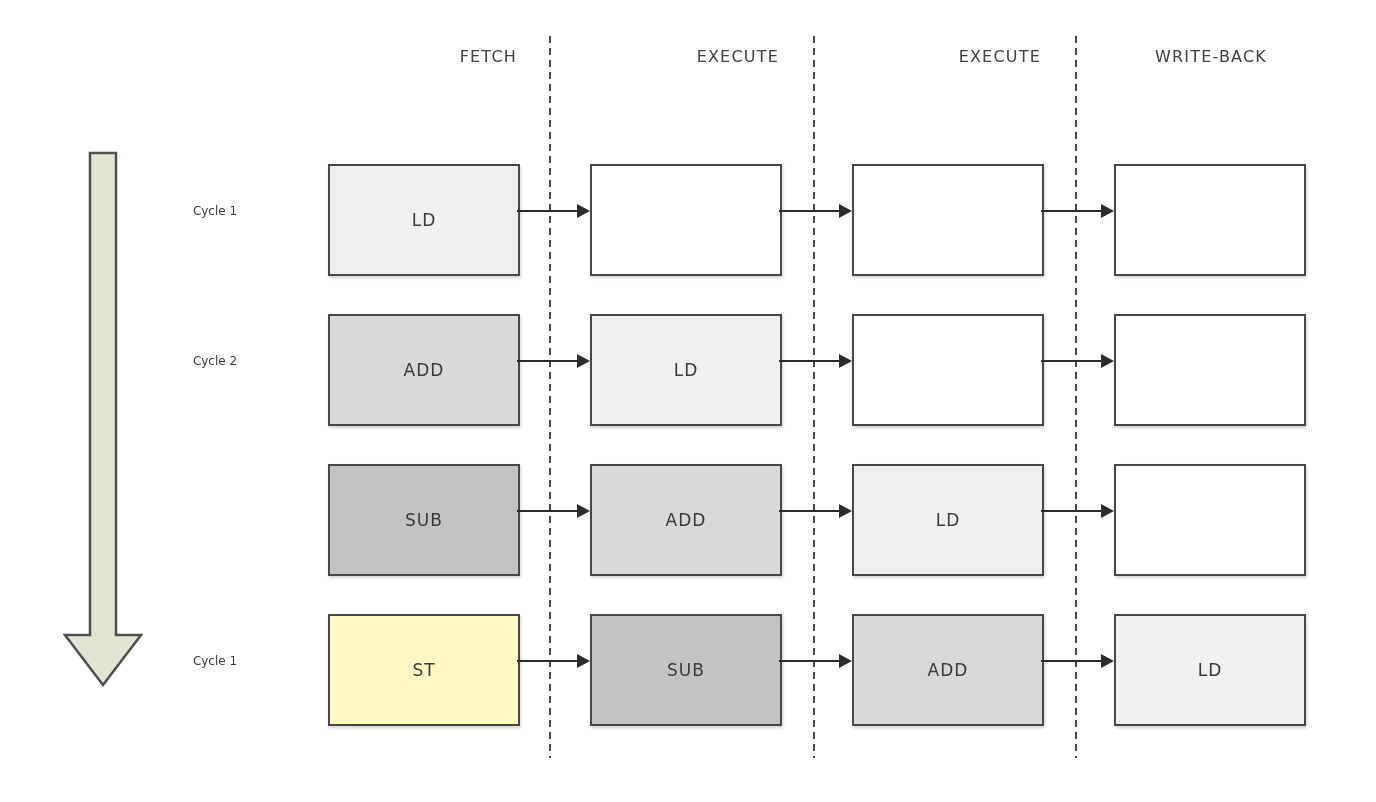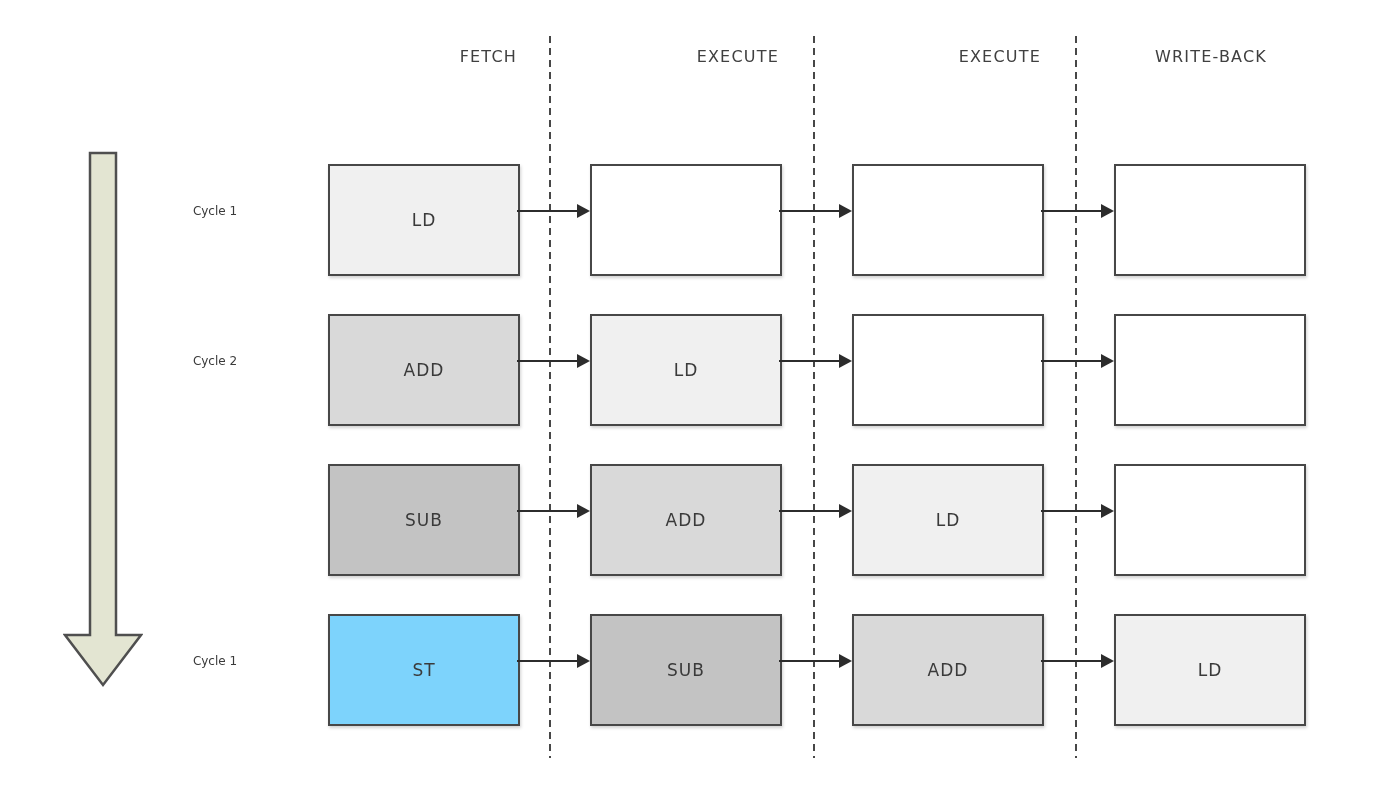--- a/index.html
+++ b/index.html
@@ -93,21 +93,21 @@
   <div class="cell colA row2" style="background: rgb(217, 217, 217); border-color: rgb(71, 71, 71);">ADD</div>
   <div class="cell colB row2" style="background: rgb(240, 240, 240); border-color: rgb(71, 71, 71);">LD</div>
   <div class="cell colC row2" style="background: rgb(255, 255, 255); border-color: rgb(71, 71, 71);"></div>
   <div class="cell colD row2" style="background: rgb(255, 255, 255); border-color: rgb(71, 71, 71);"></div>
 
   <div class="cell colA row3" style="background: rgb(195, 195, 195); border-color: rgb(71, 71, 71);">SUB</div>
   <div class="cell colB row3" style="background: rgb(217, 217, 217); border-color: rgb(71, 71, 71);">ADD</div>
   <div class="cell colC row3" style="background: rgb(240, 240, 240); border-color: rgb(71, 71, 71);">LD</div>
   <div class="cell colD row3" style="background: rgb(255, 255, 255); border-color: rgb(71, 71, 71);"></div>
 
-  <div class="cell colA row4" style="background: #7dd3fc; border-color: rgb(71, 71, 71);">ST</div>
+  <div class="cell colA row4" style="background: #fef9c3; border-color: rgb(71, 71, 71);">ST</div>
   <div class="cell colB row4" style="background: rgb(195, 195, 195); border-color: rgb(71, 71, 71);">SUB</div>
   <div class="cell colC row4" style="background: rgb(217, 217, 217); border-color: rgb(71, 71, 71);">ADD</div>
   <div class="cell colD row4" style="background: rgb(240, 240, 240); border-color: rgb(71, 71, 71);">LD</div>
 
   <div class="arrow acolA arow1">
       <div class="line"></div>
       <div class="head"></div>
     </div>
   <div class="arrow acolB arow1">
       <div class="line"></div>

